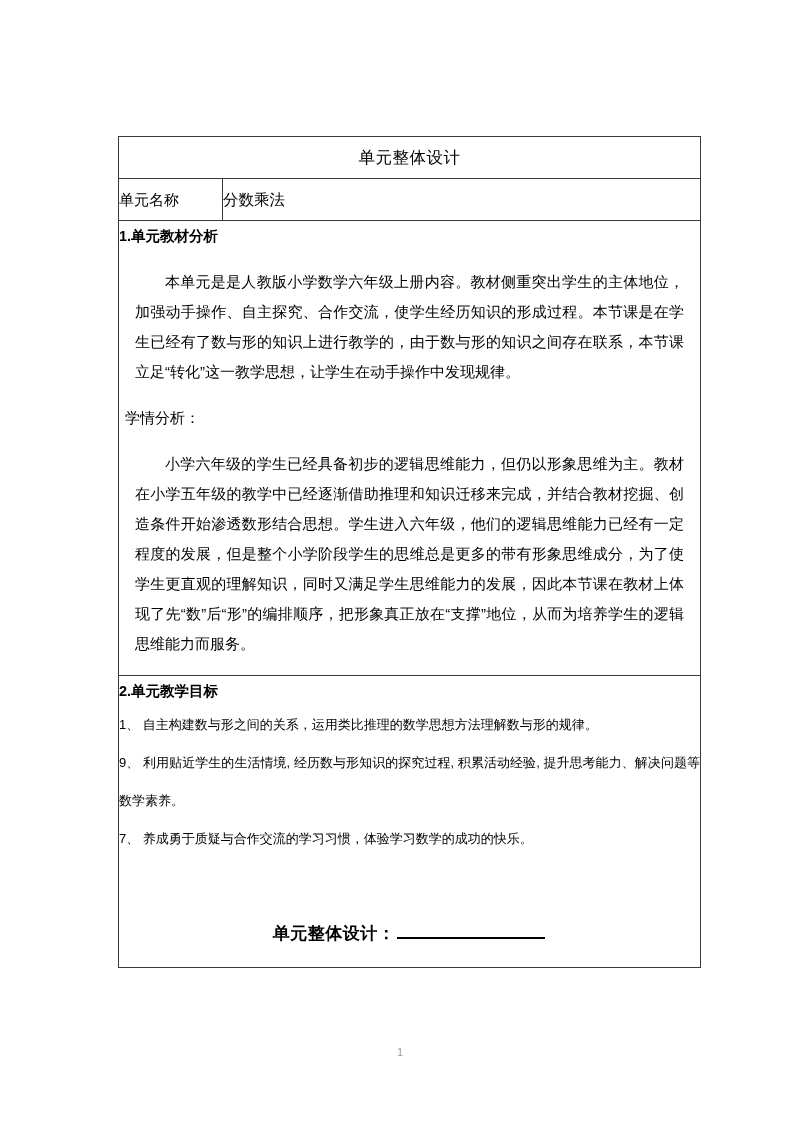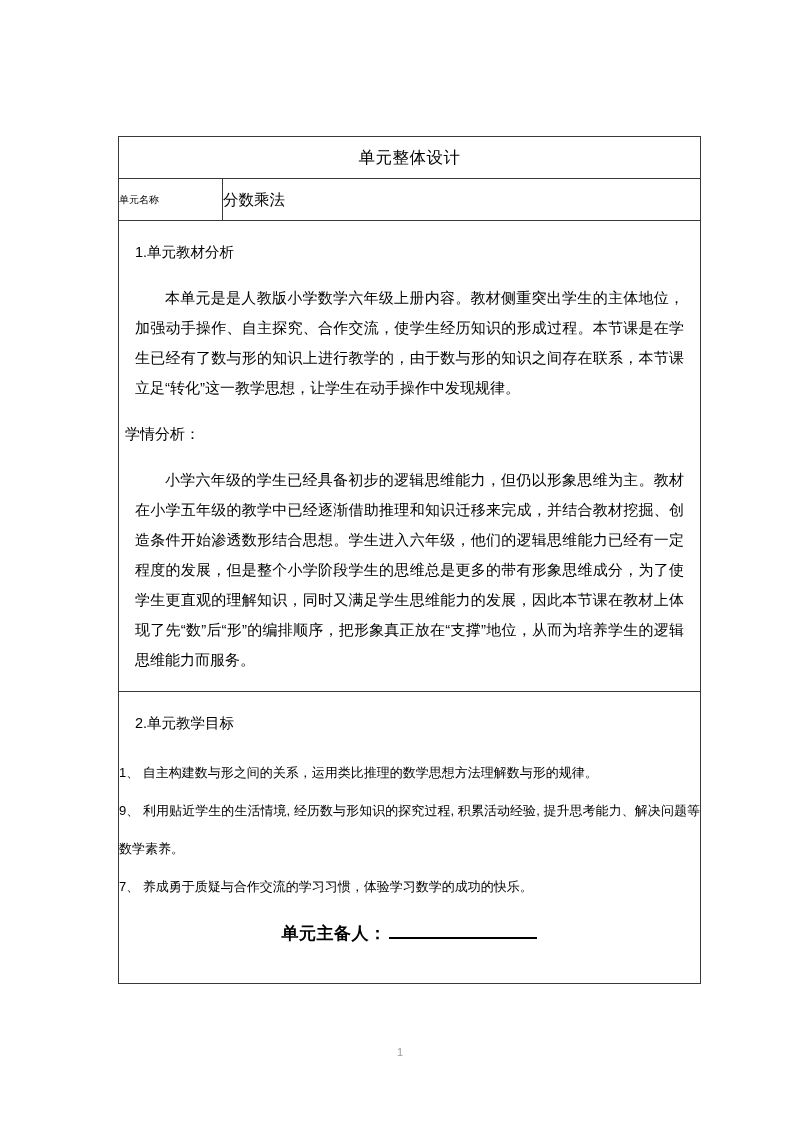--- a/index.html
+++ b/index.html
@@ -51,21 +51,21 @@
   .title-cell .title-text {
     display: block;
     line-height: 41px;
   }
 
   
   .label-cell {
     width: 104px;
     height: 41px;
     vertical-align: middle !important;
-    font-size: 10px;
+    font-size: 15px;
     padding-left: 9px;
     box-sizing: border-box;
   }
   .value-cell {
     height: 41px;
     vertical-align: middle !important;
     font-size: 15.5px;
     padding-left: 11px;
     box-sizing: border-box;
     margin-top: 46px;
@@ -80,21 +80,22 @@
   .body-cell {
     padding: 6px 11px 10px 9px;
     box-sizing: border-box;
   }
   .section-analysis { height: 384px; }
   .section-goals    { height: 292px; }
 
   .sec-heading {
     font-size: 14.5px;
     line-height: 30px;
-    margin: 16px;
+    margin: 0;
+    font-weight: bold;
   }
   .sub-heading {
     font-size: 15px;
     line-height: 30px;
     margin: 6px;
   }
   .para {
     font-size: 15px;
     line-height: 30px;
     margin: 16px;
@@ -183,18 +184,18 @@
           <p class="sec-heading">2.单元教学目标</p>
           <p class="goal-item">1、 自主构建数与形之间的关系，运用类比推理的数学思想方法理解数与形的规律。</p>
           <p class="goal-item">9、 利用贴近学生的生活情境, 经历数与形知识的探究过程, 积累活动经验, 提升思考能力、解决问题等数学素养。</p>
           <p class="goal-item">7、 养成勇于质疑与合作交流的学习习惯，体验学习数学的成功的快乐。</p>
         </td>
       </tr>
     </tbody>
   </table>
 
   <div class="signature-row">
-    <span class="signature-label">单元主备人：</span><span class="signature-blank"></span>
+    <span class="signature-label">单元整体设计：</span><span class="signature-blank"></span>
   </div>
 
   <div class="page-number">1</div>
 
 </div>
 
 </body></html>

